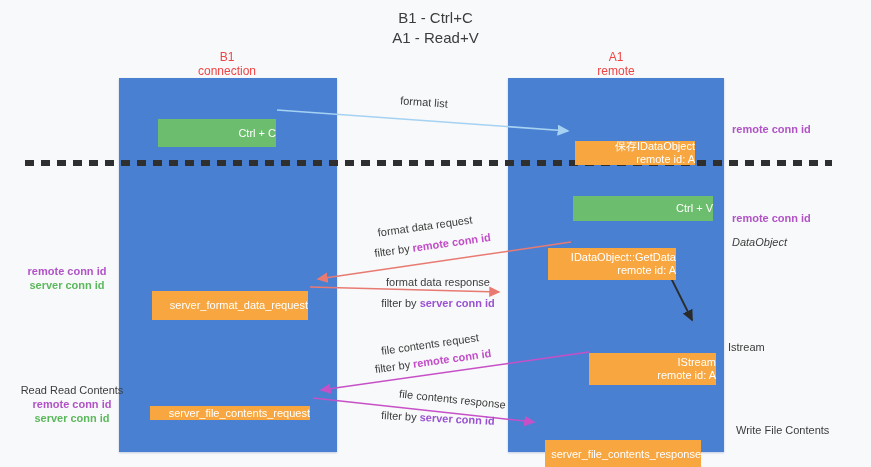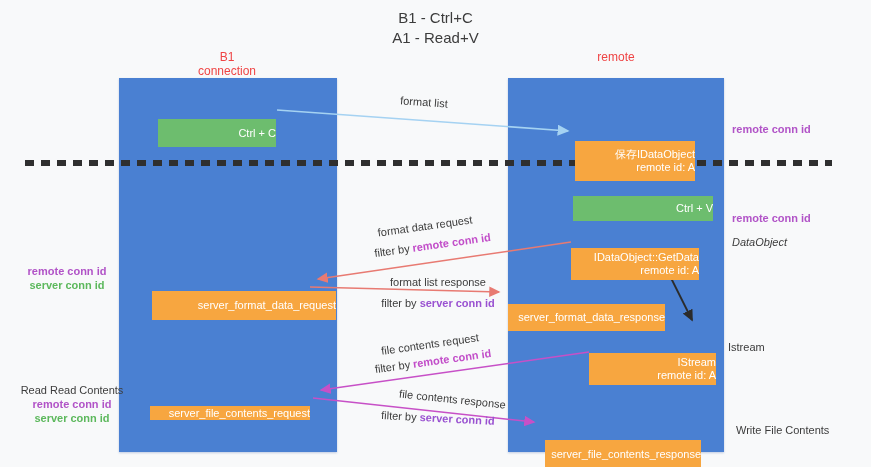--- a/index.html
+++ b/index.html
@@ -35,20 +35,21 @@
   <div class="abs title">
     <div>B1 - Ctrl+C</div>
     <div>A1 - Read+V</div>
   </div>
 
   <div class="abs col-header" style="left:167px;top:50px;width:120px;">
     <div>B1</div>
     <div>connection</div>
   </div>
   <div class="abs col-header" style="left:556px;top:50px;width:120px;">
+    <div>A1</div>
     <div>remote</div>
   </div>
 
   <div class="abs lifeline" style="left:119px;top:78px;width:218px;height:374px;"></div>
   <div class="abs lifeline" style="left:508px;top:78px;width:216px;height:374px;"></div>
 
   <svg class="arrows" width="871" height="467" viewBox="0 0 871 467">
     <defs>
       <marker id="mBlue" markerWidth="9" markerHeight="9" refX="6.5" refY="3.5" orient="auto">
           <path d="M0,0 L7.5,3.5 L0,7 z" fill="#a5d2f2"></path>
@@ -70,56 +71,53 @@
     <line x1="310" y1="287" x2="499" y2="292" stroke="#e87a72" stroke-width="1.5" marker-end="url(#mRed)"></line>
     <line x1="589" y1="352" x2="321" y2="390" stroke="#c750c7" stroke-width="1.5" marker-end="url(#mMag)"></line>
     <line x1="313" y1="398" x2="534" y2="422" stroke="#c750c7" stroke-width="1.5" marker-end="url(#mMag)"></line>
   </svg>
 
   <div class="abs dashline" style="left:25px;top:160px;width:807px;"></div>
 
   <div class="abs node green" style="left:158px;top:95px;width:118px;height:28px;">
     <div>Ctrl + C</div>
   </div>
-  <div class="abs node orange" style="left:575px;top:117px;width:120px;height:40px;">
+  <div class="abs node orange" style="left:575px;top:117px;width:120px;height:24px;">
     <div>保存IDataObject</div>
     <div>remote id: A</div>
   </div>
   <div class="abs node green" style="left:573px;top:172px;width:140px;height:25px;">
     <div>Ctrl + V</div>
   </div>
-  <div class="abs node orange" style="left:571px;top:224px;width:128px;height:32px;">
+  <div class="abs node orange" style="left:548px;top:224px;width:128px;height:32px;">
     <div>IDataObject::GetData</div>
     <div>remote id: A</div>
   </div>
-  <div class="abs node orange" style="left:152px;top:267px;width:156px;height:29px;padding-left:28px;">
+  <div class="abs node orange" style="left:152px;top:267px;width:156px;height:29px;">
     <div>server_format_data_request</div>
-  </div>
-  <div class="abs node orange" style="left:508px;top:280px;width:157px;height:27px;">
-    <div>server_format_data_response</div>
   </div>
   <div class="abs node orange" style="left:589px;top:329px;width:127px;height:32px;">
     <div>IStream</div>
     <div>remote id: A</div>
   </div>
   <div class="abs node orange" style="left:150px;top:382px;width:160px;height:14px;">
     <div>server_file_contents_request</div>
   </div>
   <div class="abs node orange" style="left:545px;top:416px;width:156px;height:28px;">
     <div>server_file_contents_response</div>
   </div>
 
   <div class="abs lbl rot-p4" style="left:354px;top:96px;width:140px;">format list</div>
 
   <div class="abs lbl rot-n8" style="left:350px;top:220px;width:150px;">format data request</div>
   <div class="abs lbl rot-n8" style="left:350px;top:239px;width:165px;">
     <span>filter by</span><span class="magenta filter-key">remote conn id</span>
   </div>
 
-  <div class="abs lbl" style="left:363px;top:276px;width:150px;">format list response</div>
+  <div class="abs lbl" style="left:363px;top:276px;width:150px;">format data response</div>
   <div class="abs lbl" style="left:363px;top:297px;width:150px;">
     <span>filter by</span><span class="violet filter-key">server conn id</span>
   </div>
 
   <div class="abs lbl rot-n8" style="left:355px;top:338px;width:150px;">file contents request</div>
   <div class="abs lbl rot-n8" style="left:348px;top:355px;width:170px;">
     <span>filter by</span><span class="magenta filter-key">remote conn id</span>
   </div>
 
   <div class="abs lbl rot-p6" style="left:375px;top:393px;width:155px;">file contents response</div>

